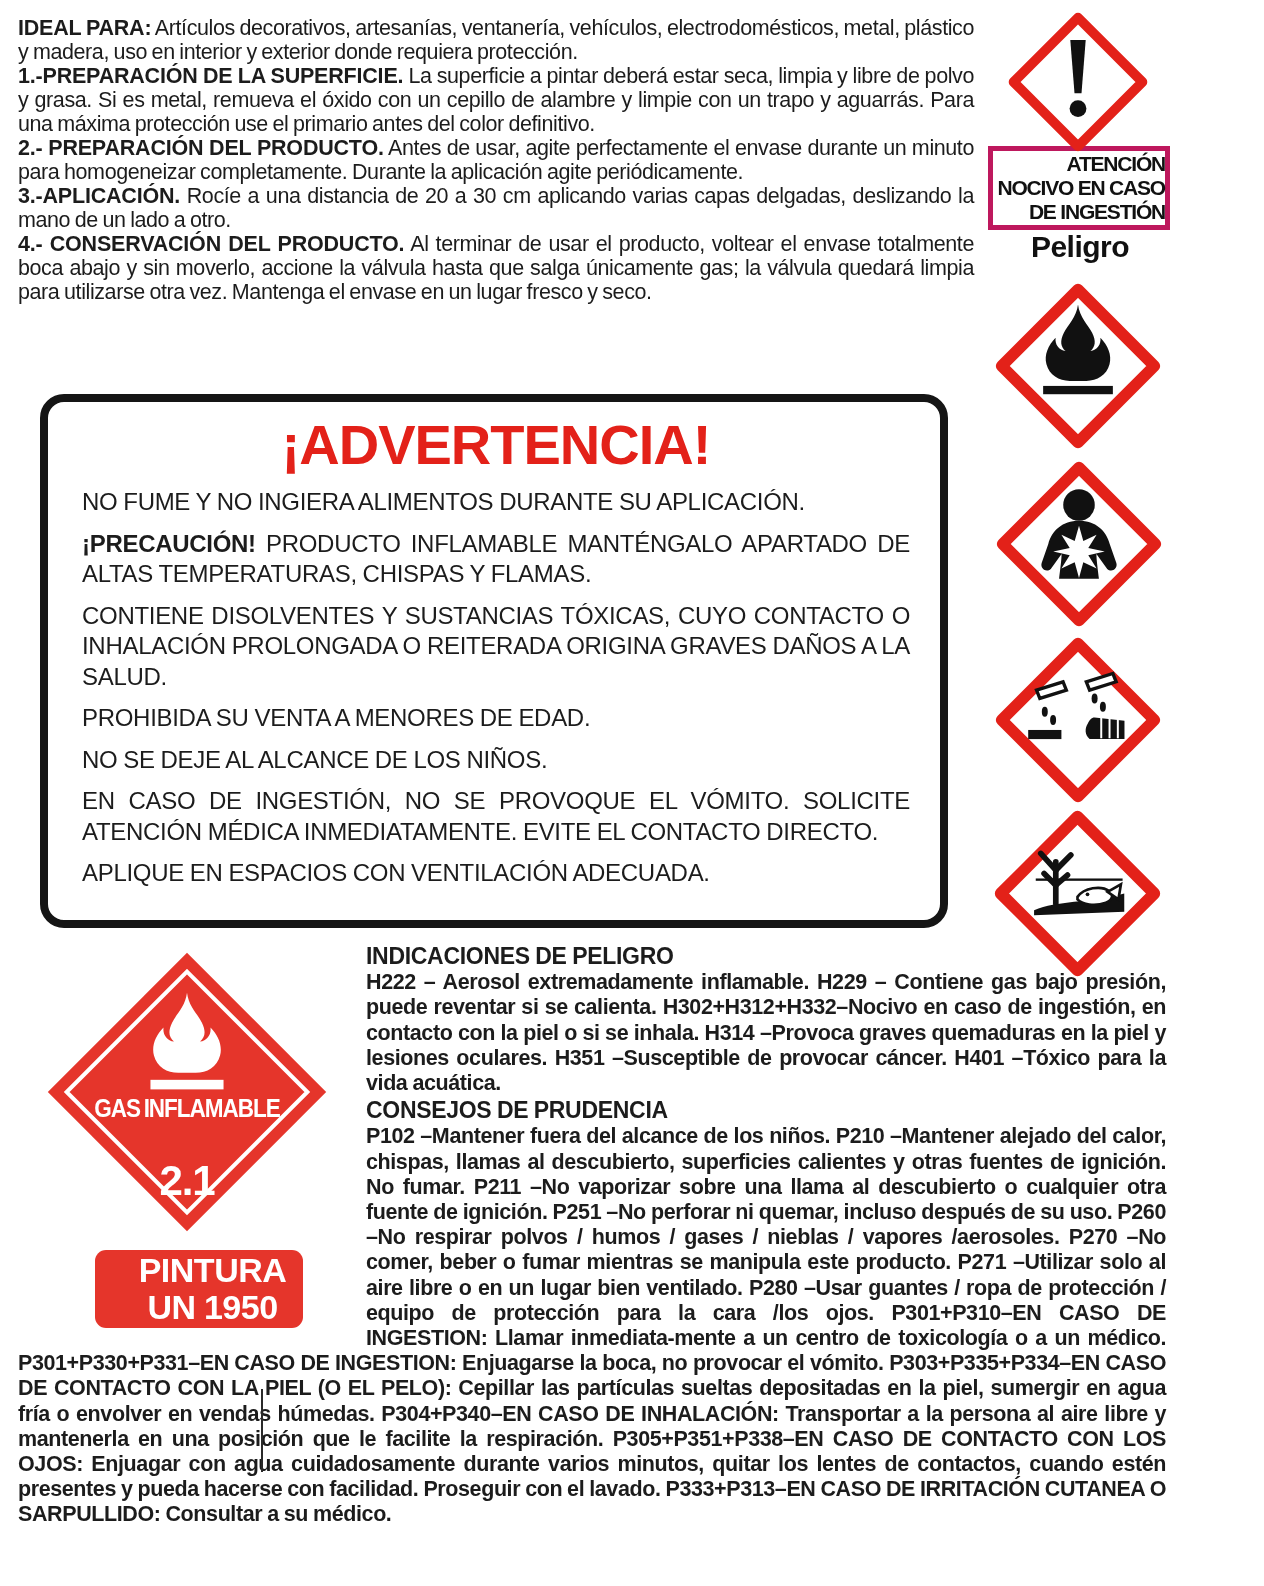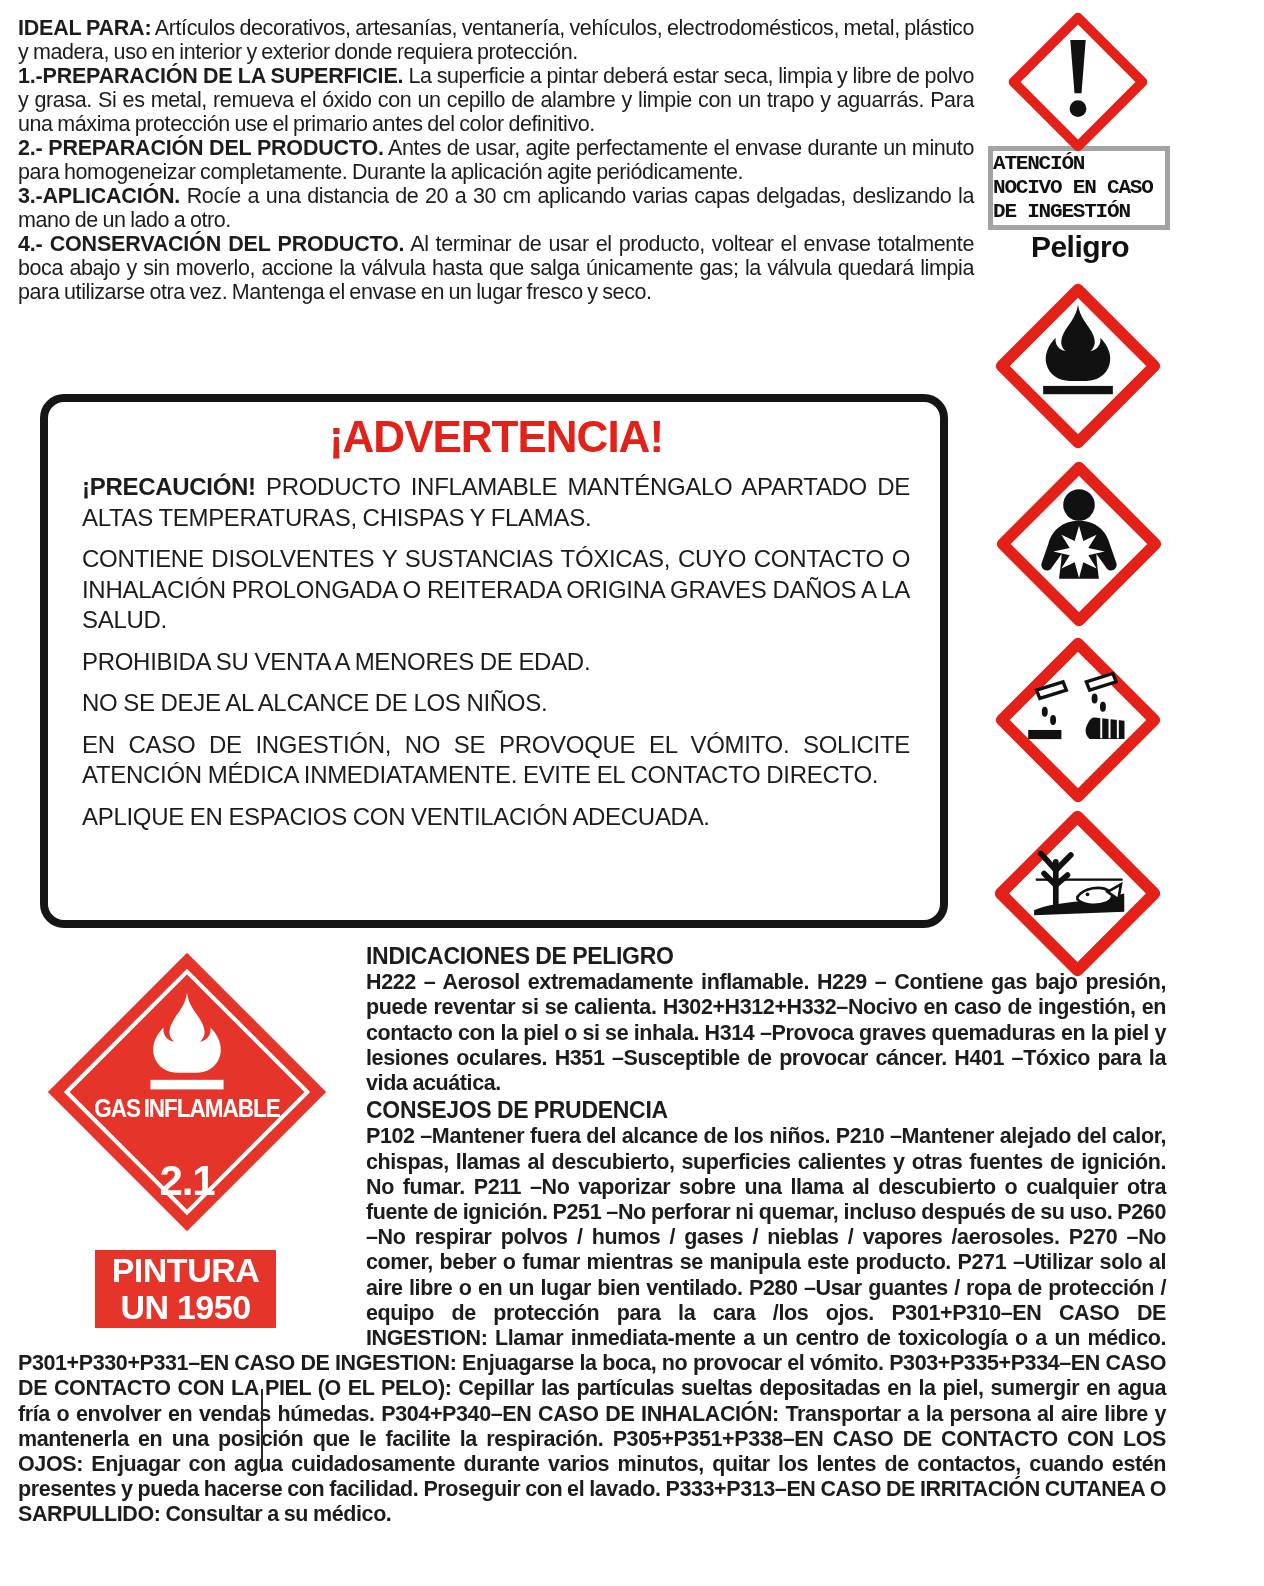--- a/index.html
+++ b/index.html
@@ -15,59 +15,59 @@
   }
   .top-text b{letter-spacing:-0.2px;}
   
   .adv-box{
     position:absolute;left:40px;top:394px;width:908px;height:534px;
     border:8px solid #151515;border-radius:24px;box-sizing:border-box;
     padding:4px 30px 0 34px;overflow:hidden;background:#fff;
   }
   .adv-title{
     margin:6px 0 10px 0;text-align:center;color:#e32119;
-    font-size:44px;font-weight:bold;letter-spacing:-1px;
+    font-size:56px;font-weight:bold;letter-spacing:-1px;
   }
   .adv-box p{
     margin:0 0 11px 0;font-size:24px;line-height:30.5px;text-align:justify;
     letter-spacing:-0.3px;word-spacing:-0.5px;color:#1c1c1c;
   }
   
   .ghs{position:absolute;}
   .ghs svg{display:block;width:100%;height:100%;}
   .dia{fill:#fff;stroke:#e32119;stroke-width:7;stroke-linejoin:round;}
   .d1{left:1008px;top:12px;width:140px;height:140px;z-index:2;}
   .d2{left:995px;top:283px;width:166px;height:166px;}
   .d3{left:996px;top:461px;width:166px;height:166px;}
   .d4{left:995px;top:637px;width:166px;height:166px;}
   .d5{left:994px;top:810px;width:167px;height:167px;}
   .atencion{
     position:absolute;left:988px;top:146px;width:182px;height:84px;z-index:1;
-    border:5px solid #a3a3a3;box-sizing:border-box;background:#fff;
-    display:flex;flex-direction:column;justify-content:center;align-items:flex-start;
+    border:5px solid #be185d;box-sizing:border-box;background:#fff;
+    display:flex;flex-direction:column;justify-content:center;align-items:flex-end;
     font-weight:bold;font-size:21px;line-height:24px;letter-spacing:-1.2px;
-    text-align:center;color:#111;font-family:Liberation Mono, monospace;
+    text-align:center;color:#111;
   }
   .peligro{
     position:absolute;left:985px;top:230px;width:190px;text-align:center;
     font-size:30px;font-weight:bold;letter-spacing:-0.5px;color:#111;
   }
   
   .hp-flow{
     position:absolute;left:18px;top:944px;width:1148px;
     font-size:21.5px;line-height:25.2px;text-align:justify;
     letter-spacing:-0.4px;word-spacing:-0.6px;color:#1c1c1c;
   }
   .figure-float{float:left;width:348px;height:381px;margin:3px 0 12px 0;}
   .dot-diamond{display:block;width:290px;height:290px;margin-left:24px;}
   .dot-diamond text{font-family:"Liberation Sans",sans-serif;font-weight:bold;fill:#fff;}
   .un-box{
-    margin:13px 0 0 77px;width:181px;height:78px;background:#e5352b;border-radius:0;
+    margin:13px 0 0 77px;width:181px;height:78px;background:#e5352b;border-radius:11px;
     display:flex;flex-direction:column;justify-content:center;align-items:center;
-    color:#fff;font-weight:bold;font-size:34px;line-height:37px;letter-spacing:-0.5px;
+    color:#fff;font-weight:bold;font-size:34px;line-height:37px;letter-spacing:-0.5px;padding-left:27px;
   }
   .hp-flow h3{margin:0 0 1px 0;font-size:23px;letter-spacing:-0.3px;}
   .hp-flow p{margin:0 0 2px 0;font-weight:bold;}
   
   .artifact{position:absolute;left:261px;top:1389px;width:2px;height:83px;background:#2a2a2a;}
 </style>
 </head>
 <body>
 
 <div class="page">
@@ -75,20 +75,21 @@
   <section class="top-text">
     <p><b>IDEAL PARA:</b><span> Artículos decorativos, artesanías, ventanería, vehículos, electrodomésticos, metal, plástico y madera, uso en interior y exterior donde requiera protección.</span></p>
     <p><b>1.-PREPARACIÓN DE LA SUPERFICIE.</b><span> La superficie a pintar deberá estar seca, limpia y libre de polvo y grasa. Si es metal, remueva el óxido con un cepillo de alambre y limpie con un trapo y aguarrás. Para una máxima protección use el primario antes del color definitivo.</span></p>
     <p><b>2.- PREPARACIÓN DEL PRODUCTO.</b><span> Antes de usar, agite perfectamente el envase durante un minuto para homogeneizar completamente. Durante la aplicación agite periódicamente.</span></p>
     <p><b>3.-APLICACIÓN.</b><span> Rocíe a una distancia de 20 a 30 cm aplicando varias capas delgadas, deslizando la mano de un lado a otro.</span></p>
     <p><b>4.- CONSERVACIÓN DEL PRODUCTO.</b><span> Al terminar de usar el producto, voltear el envase totalmente boca abajo y sin moverlo, accione la válvula hasta que salga únicamente gas; la válvula quedará limpia para utilizarse otra vez. Mantenga el envase en un lugar fresco y seco.</span></p>
   </section>
 
   <section class="adv-box">
     <div class="adv-title">¡ADVERTENCIA!</div>
+    <p><span>NO FUME Y NO INGIERA ALIMENTOS DURANTE SU APLICACIÓN.</span></p>
     <p><b>¡PRECAUCIÓN!</b><span> PRODUCTO INFLAMABLE MANTÉNGALO APARTADO DE ALTAS TEMPERATURAS, CHISPAS Y FLAMAS.</span></p>
     <p><span>CONTIENE DISOLVENTES Y SUSTANCIAS TÓXICAS, CUYO CONTACTO O INHALACIÓN PROLONGADA O REITERADA ORIGINA GRAVES DAÑOS A LA SALUD.</span></p>
     <p><span>PROHIBIDA SU VENTA A MENORES DE EDAD.</span></p>
     <p><span>NO SE DEJE AL ALCANCE DE LOS NIÑOS.</span></p>
     <p><span>EN CASO DE INGESTIÓN, NO SE PROVOQUE EL VÓMITO. SOLICITE ATENCIÓN MÉDICA INMEDIATAMENTE. EVITE EL CONTACTO DIRECTO.</span></p>
     <p><span>APLIQUE EN ESPACIOS CON VENTILACIÓN ADECUADA.</span></p>
   </section>
 
   <div class="ghs d1">
     <svg viewBox="0 0 100 100">

